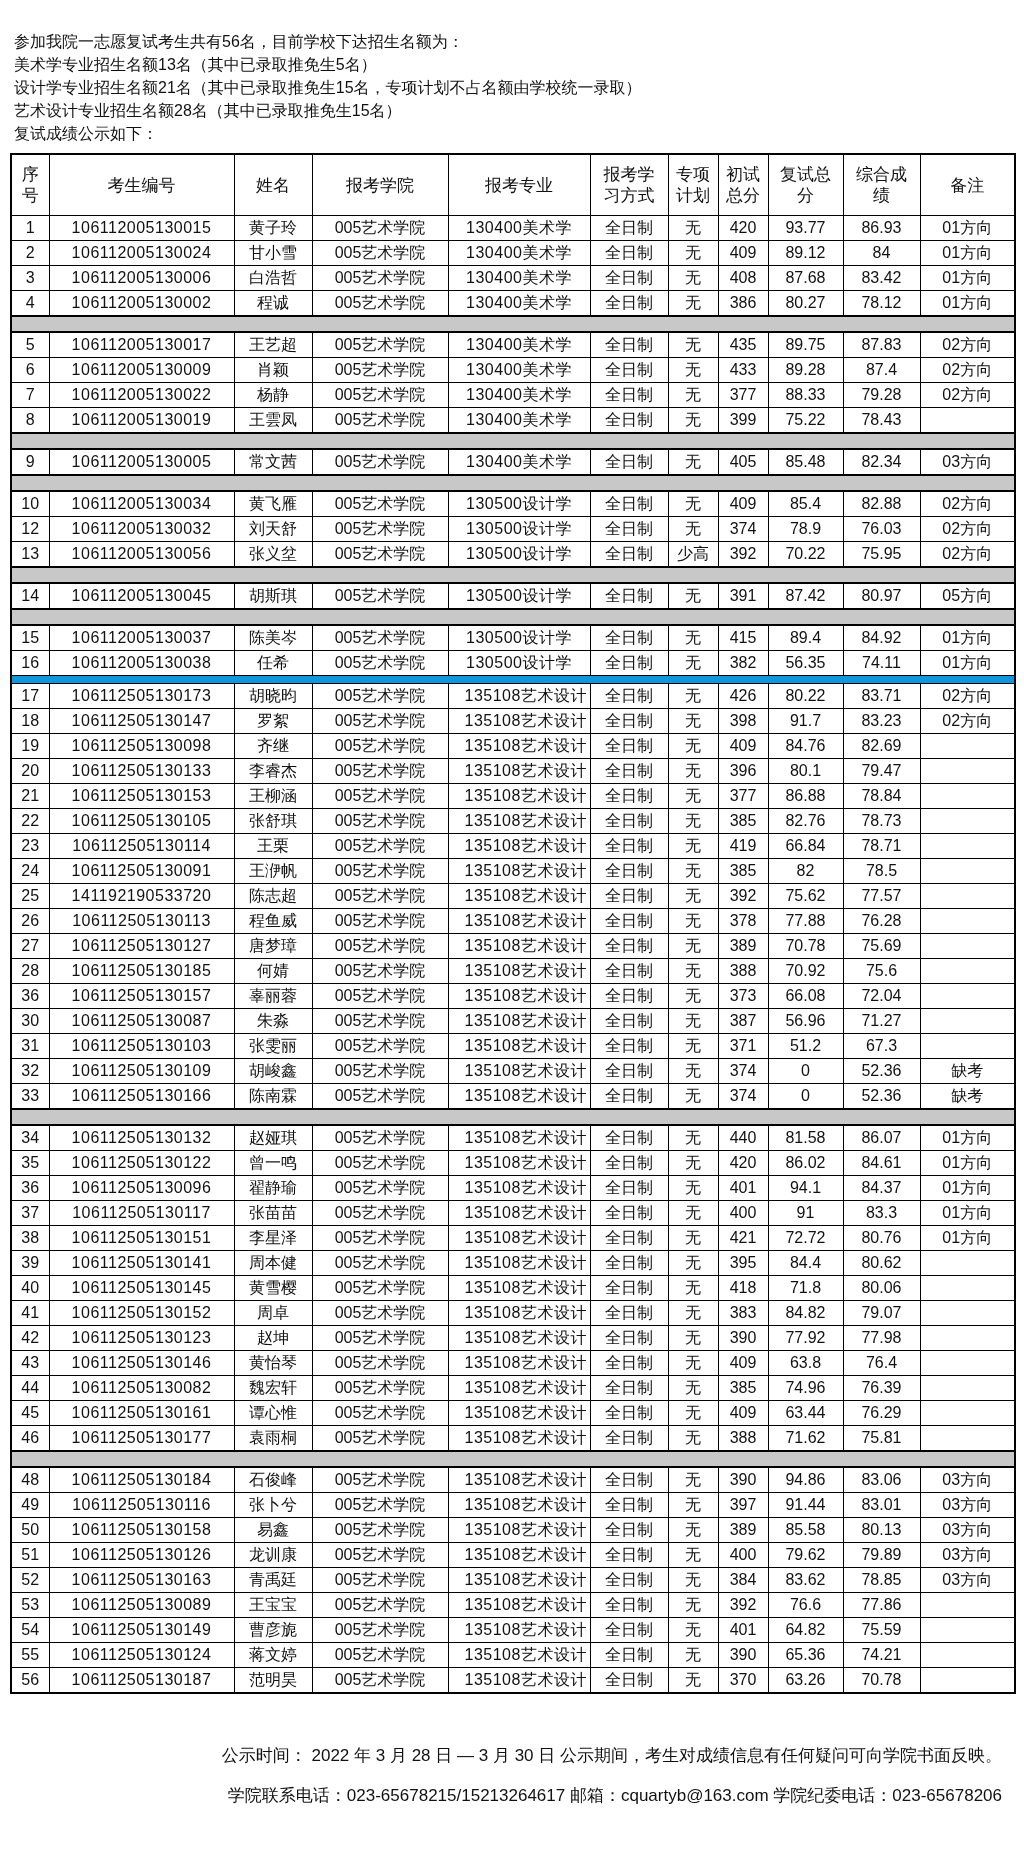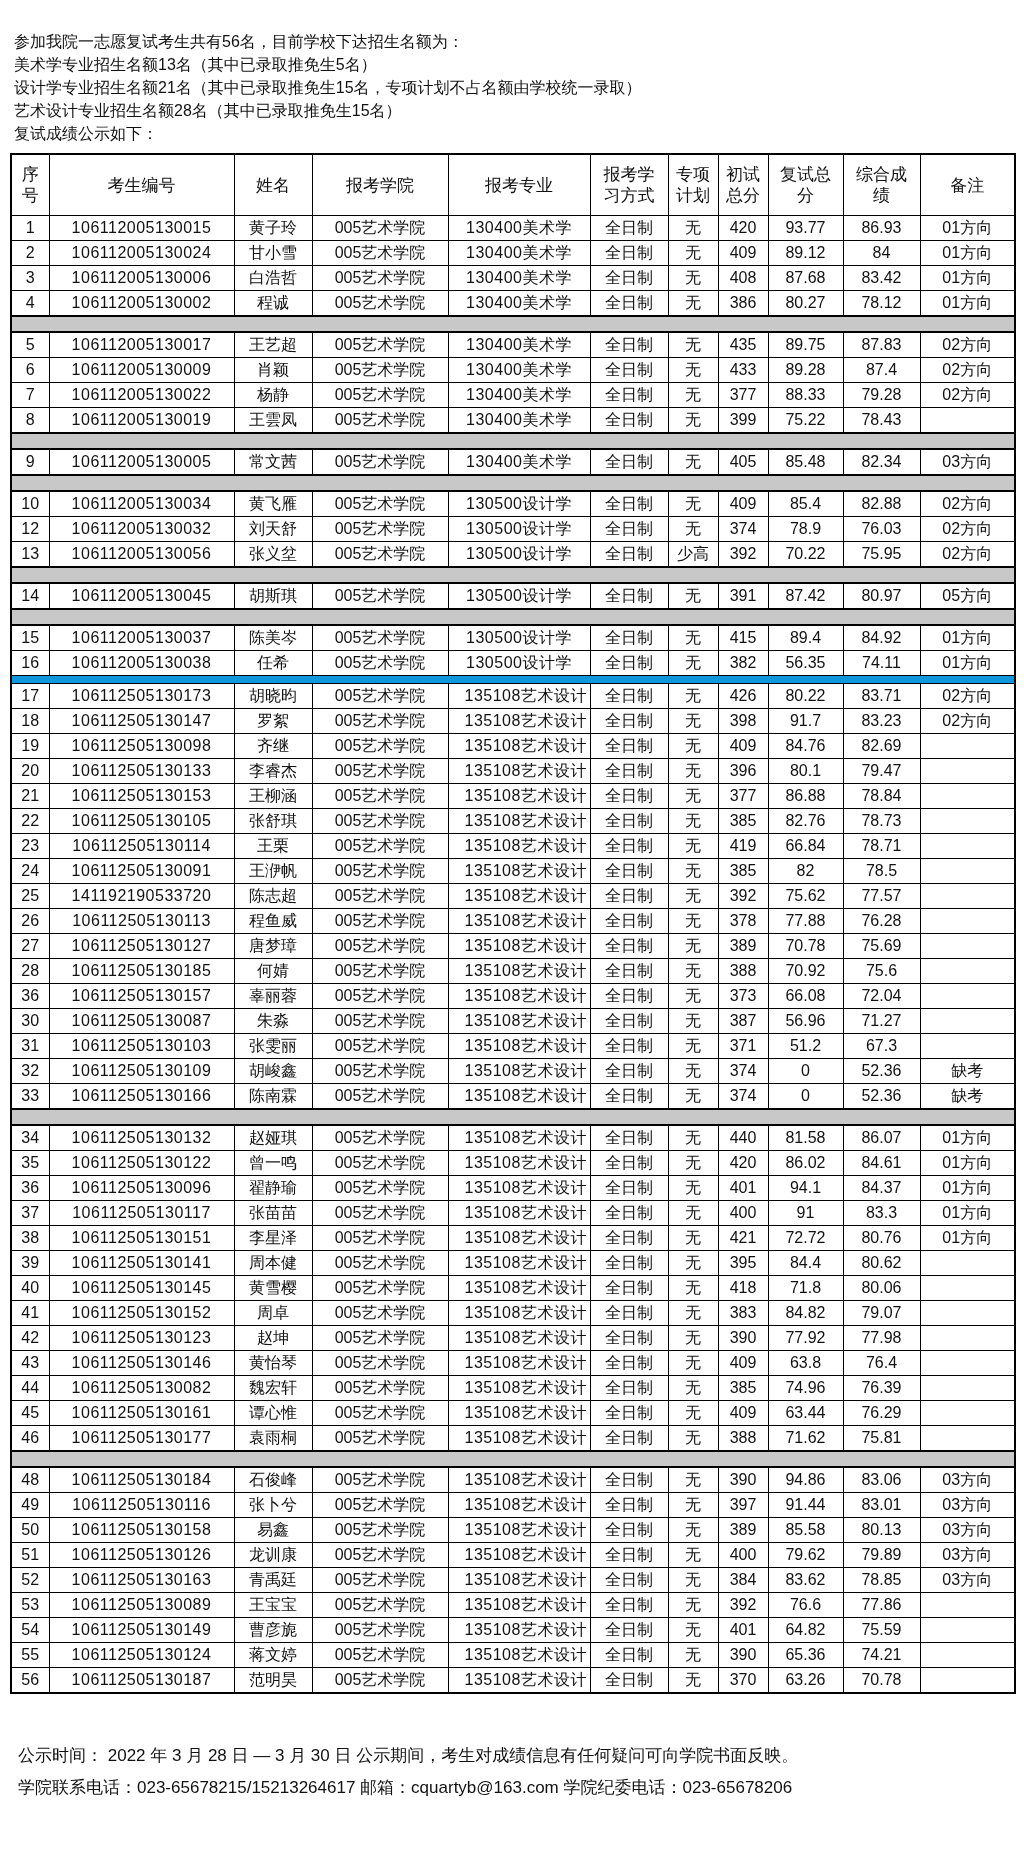--- a/index.html
+++ b/index.html
@@ -61,21 +61,21 @@
     padding:0;
     border:none;
     border-left:1px solid #0f96dc;
     border-right:1px solid #0f96dc;
   }
   .footer{
     margin:48px 10px 0 14px;
     font-size:17px;
     line-height:28px;
   }
-  .footer p{margin:4px;}
+  .footer p{margin:12px;text-align:right;}
 </style>
 </head>
 <body>
 
 <div class="page">
 
   <div class="intro">
     <p>参加我院一志愿复试考生共有56名，目前学校下达招生名额为：</p>
     <p>美术学专业招生名额13名（其中已录取推免生5名）</p>
     <p>设计学专业招生名额21名（其中已录取推免生15名，专项计划不占名额由学校统一录取）</p>

